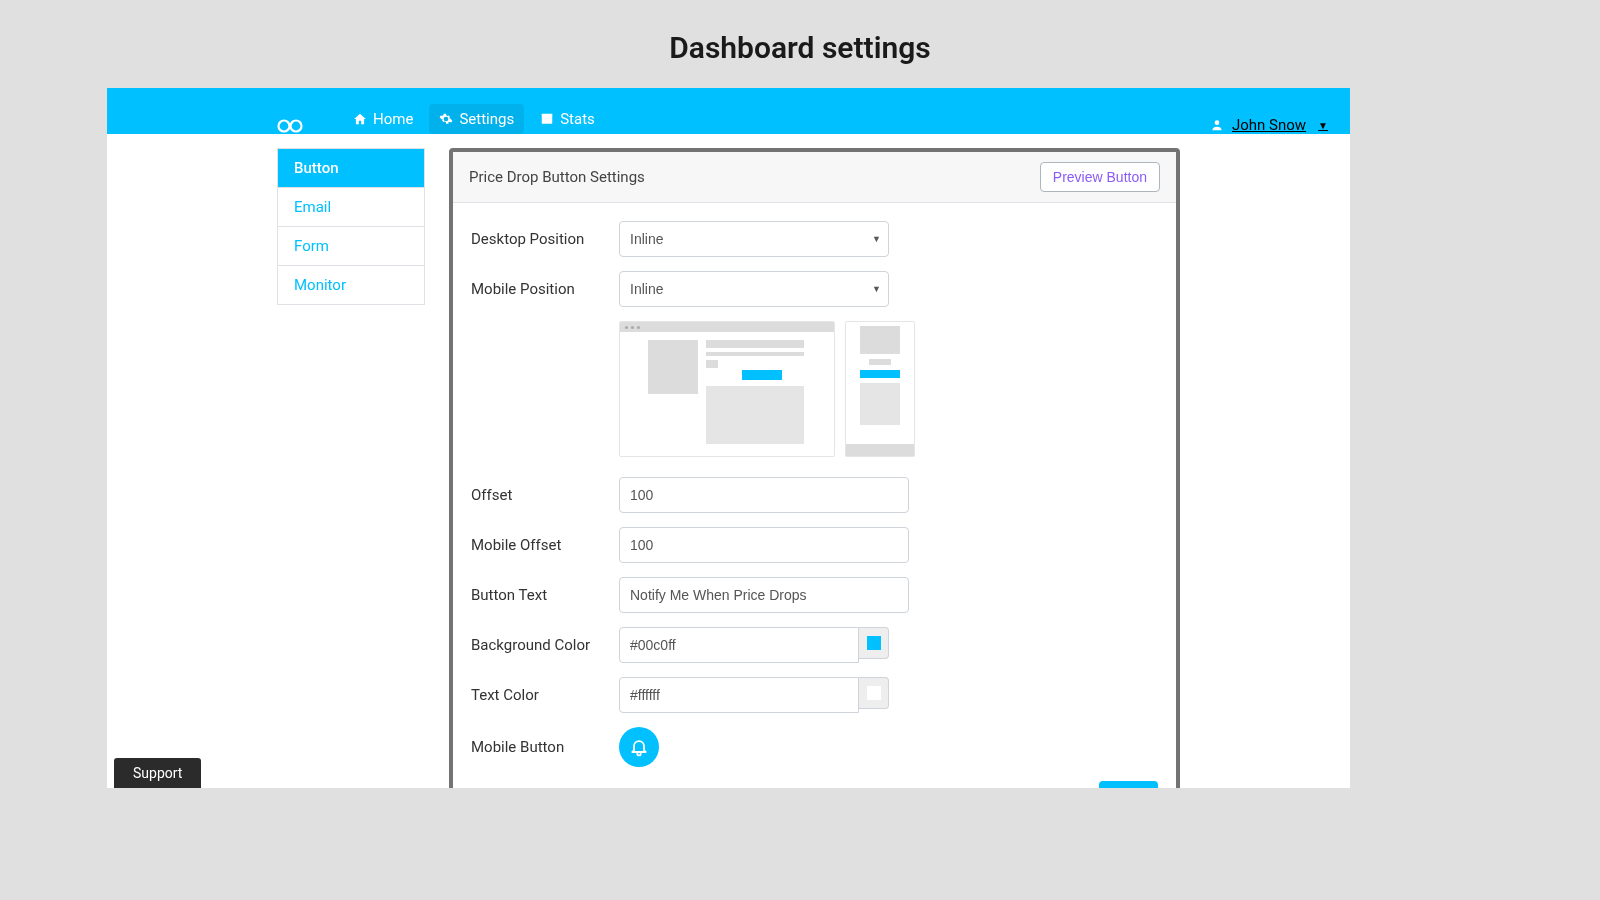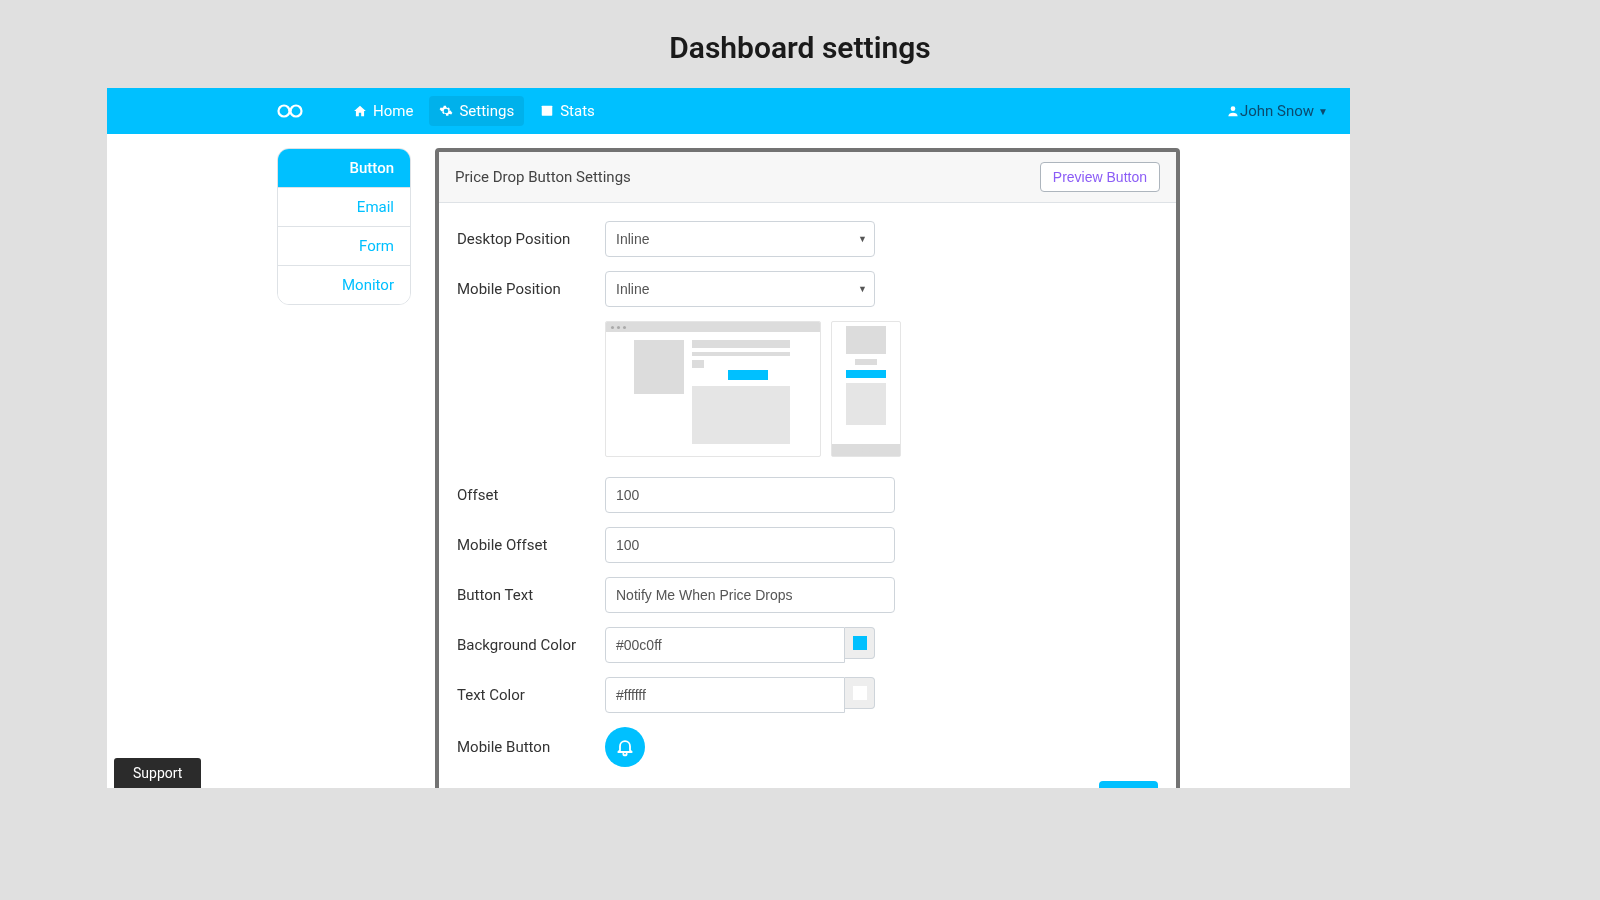--- a/index.html
+++ b/index.html
@@ -30,21 +30,21 @@
   }
   .app-frame::-webkit-scrollbar { width: 12px; }
   .app-frame::-webkit-scrollbar-track { background: #f1f1f1; }
   .app-frame::-webkit-scrollbar-thumb { background: #c1c1c1; }
   .app-frame::-webkit-scrollbar-button { background: #f1f1f1; height: 12px; }
 
   .navbar {
     background: #00c0ff;
     height: 46px;
     display: flex;
-    align-items: center;
+    align-items: flex-end;
     padding: 0 16px 0 170px;
     color: #fff;
   }
   .logo {
     margin-right: 40px;
     display:flex;
     align-items:center;
   }
   .nav-items { display: flex; gap: 6px; }
   .nav-item {
@@ -55,44 +55,45 @@
     font-size: 15px;
     padding: 6px 10px;
     border-radius: 4px;
     cursor: pointer;
   }
   .nav-item.active { background: rgba(0,0,0,0.08); }
   .nav-right {
     margin-left: auto;
     display: flex;
     align-items: center;
-    color: #0c4a6e;
+    gap: 8px;
+    color: #000000;
     font-size: 15px;
     cursor: pointer;
     padding-right: 6px;
+    text-decoration: underline;
   }
   .nav-right .caret {
     font-size: 10px;
     margin-left: 4px;
   }
 
   .content-wrap {
     display: flex;
     padding: 14px 170px 30px 170px;
     gap: 24px;
     align-items: flex-start;
   }
 
   .sidebar {
-    width: 134px;
+    width: 148px;
     border: 1px solid #dee2e6;
-    border-radius: 12px;
+    border-radius: 0;
     overflow: hidden;
     flex-shrink: 0;
-    text-align: right;
   }
   .sidebar-item {
     padding: 10px 16px;
     font-size: 15px;
     color: #00c0ff;
     border-bottom: 1px solid #dee2e6;
     cursor: pointer;
     background: #fff;
   }
   .sidebar-item:last-child { border-bottom: none; }

